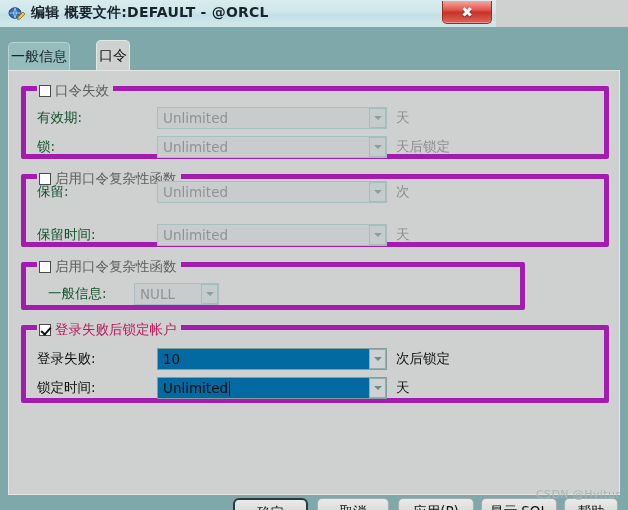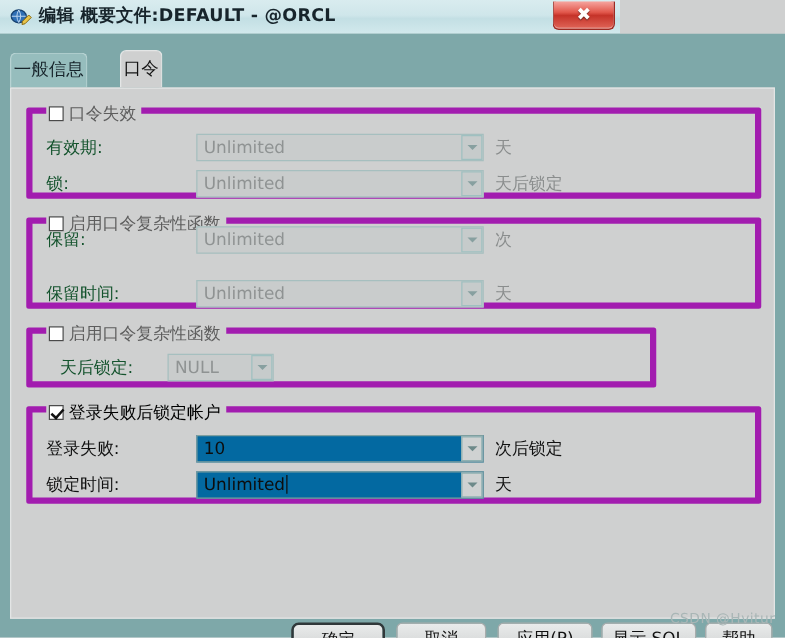--- a/index.html
+++ b/index.html
@@ -164,21 +164,21 @@
     content: "";
     position: absolute;
     left: 3px; top: 0px;
     width: 4px; height: 8px;
     border: solid #111;
     border-width: 0 2px 2px 0;
     transform: rotate(42deg);
   }
   .legend .lt {
     font-size: 13.5px;
-    color: #000000;
+    color: #be185d;
   }
   .legend .lt.disabled { color: #5d5d5d; }
 
   
   .row {
     position: absolute;
     height: 22px;
     left: 0; right: 0;
   }
   .flabel {
@@ -381,21 +381,21 @@
           <span class="unit dim" style="left:370px;">天</span>
         </div>
       </div>
 
       <div class="group" style="left:12px; top:191px; width:504px; height:48px;">
         <div class="legend">
           <span class="cb"></span>
           <span class="lt disabled">启用口令复杂性函数</span>
         </div>
         <div class="row" style="top:16px;">
-          <span class="flabel dim" style="left:22px;">天后锁定:</span>
+          <span class="flabel dim" style="left:22px;">一般信息:</span>
           <div class="combo dim" style="left:108px; width:85px;">
             <span class="val">NULL</span>
             <span class="arrow">
                 <i></i>
               </span>
           </div>
         </div>
       </div>
 
       <div class="group" style="left:12px; top:254px; width:588px; height:78px;">

